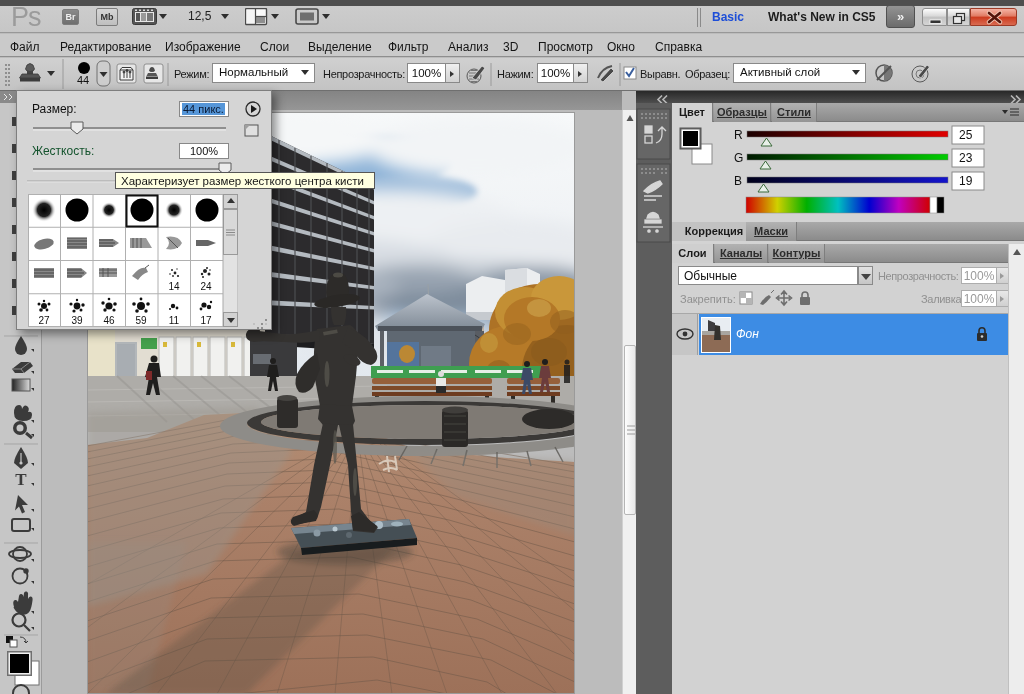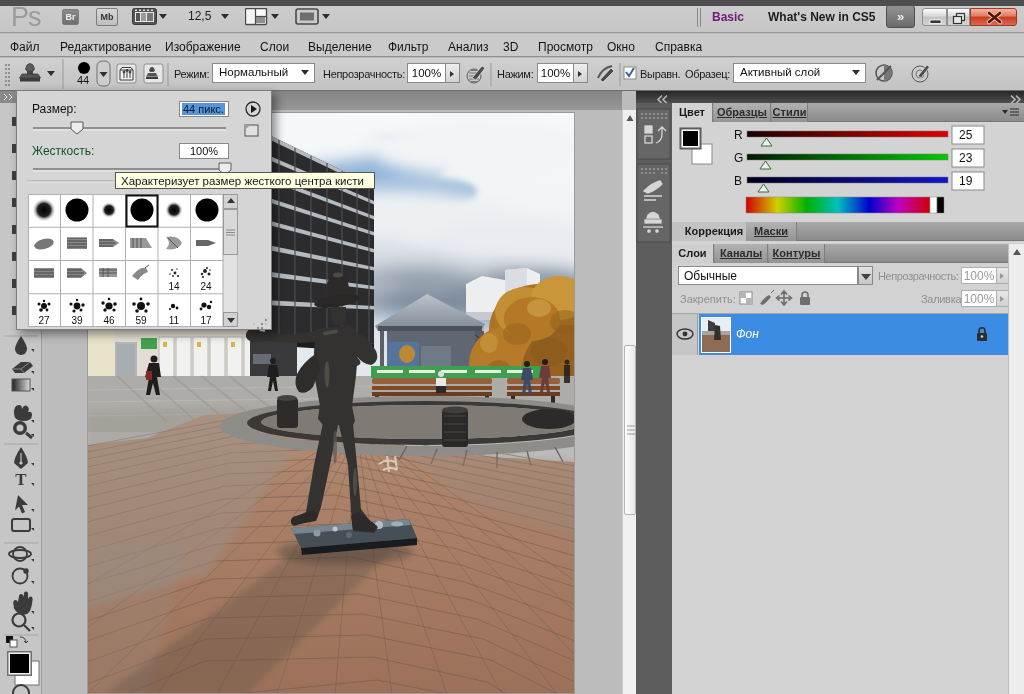--- a/index.html
+++ b/index.html
@@ -7,21 +7,21 @@
 .abs{position:absolute;}
 
 #titlebar{left:0;top:0;width:1024px;height:33px;background:linear-gradient(#cecece,#c6c6c6);border-bottom:1px solid #989898;}
 #titletop{left:0;top:0;width:1024px;height:6px;background:#4e4e4e;}
 #pslogo{left:11px;top:2px;font-size:27px;font-weight:normal;color:#9b9b9b;letter-spacing:-1px;}
 .tbtn{border:1px solid #7c7c7c;border-radius:2px;font-size:9px;text-align:center;}
 #brbtn{left:62px;top:9px;width:17px;height:16px;background:linear-gradient(#8a8a8a,#6f6f6f);color:#eee;line-height:15px;font-weight:bold;}
 #mbbtn{left:96px;top:8px;width:22px;height:18px;background:linear-gradient(#d6d6d6,#bfbfbf);color:#333;line-height:17px;font-weight:bold;}
 .darr{width:0;height:0;border-left:4px solid transparent;border-right:4px solid transparent;border-top:5px solid #2e2e2e;}
 #zoomtxt{left:188px;top:9px;font-size:12px;color:#222;}
-#basictxt{left:712px;top:10px;font-size:12px;font-weight:bold;color:#701a75;}
+#basictxt{left:712px;top:10px;font-size:12px;font-weight:bold;color:#1d4ed8;}
 #whatsnew{left:768px;top:10px;font-size:12px;font-weight:bold;color:#1c1c1c;}
 #cs5btn{left:886px;top:5px;width:29px;height:23px;background:linear-gradient(#939393,#6b6b6b);border:1px solid #505050;border-radius:3px;color:#f0f0f0;font-size:13px;font-weight:bold;text-align:center;line-height:21px;}
 .winbtn{top:8px;height:18px;border:1px solid #8e8e8e;background:linear-gradient(#fdfdfd,#d8d8d8 45%,#c2c2c2 50%,#d5d5d5);}
 #minbtn{left:922px;width:25px;border-radius:3px 0 0 3px;}
 #resbtn{left:947px;width:23px;}
 #closebtn{left:970px;width:47px;background:linear-gradient(#f5b3a4,#e07a62 45%,#cc3a1e 50%,#d96a50);border-color:#9c3a26;border-radius:0 3px 3px 0;}
 
 #menubar{left:0;top:34px;width:1024px;height:23px;background:#cacaca;border-bottom:1px solid #8e8e8e;}
 .mitem{position:absolute;top:6px;font-size:12px;color:#141414;}
 
@@ -921,21 +921,21 @@
     </svg>
   </div>
   <div class="abs" id="tooltip" style="left:115px;top:172px;width:260px;height:17px;background:#ffffe1;border:1px solid #565656;font-size:11.5px;color:#161616;">
     <span style="position:absolute;left:5px;top:2px;white-space:nowrap;">Характеризует размер жесткого центра кисти</span>
   </div>
   <div class="abs" id="panels">
 
     <div class="tabbar" style="top:0;">
       <div class="tab on" style="left:0;width:41px;">Цвет</div>
       <div class="tab off" style="left:42px;width:57px;">Образцы</div>
-      <div class="tab off" style="left:100px;width:36px;">Стили</div>
+      <div class="tab off" style="left:100px;width:45px;">Стили</div>
     </div>
     <svg class="abs" style="left:0;top:19px;" width="352" height="100">
 
       <rect x="20" y="22" width="20" height="20" fill="#fff" stroke="#8a8a8a"></rect>
       <rect x="8" y="6" width="21" height="21" fill="#666" stroke="#555"></rect>
       <rect x="9.5" y="7.5" width="18" height="18" fill="#fff"></rect>
       <rect x="11" y="9" width="15" height="15" fill="#000"></rect>
       <text x="62" y="17" font-size="12" fill="#111" font-family="Liberation Sans">R</text>
       <text x="62" y="40" font-size="12" fill="#111" font-family="Liberation Sans">G</text>
       <text x="62" y="63" font-size="12" fill="#111" font-family="Liberation Sans">B</text>

